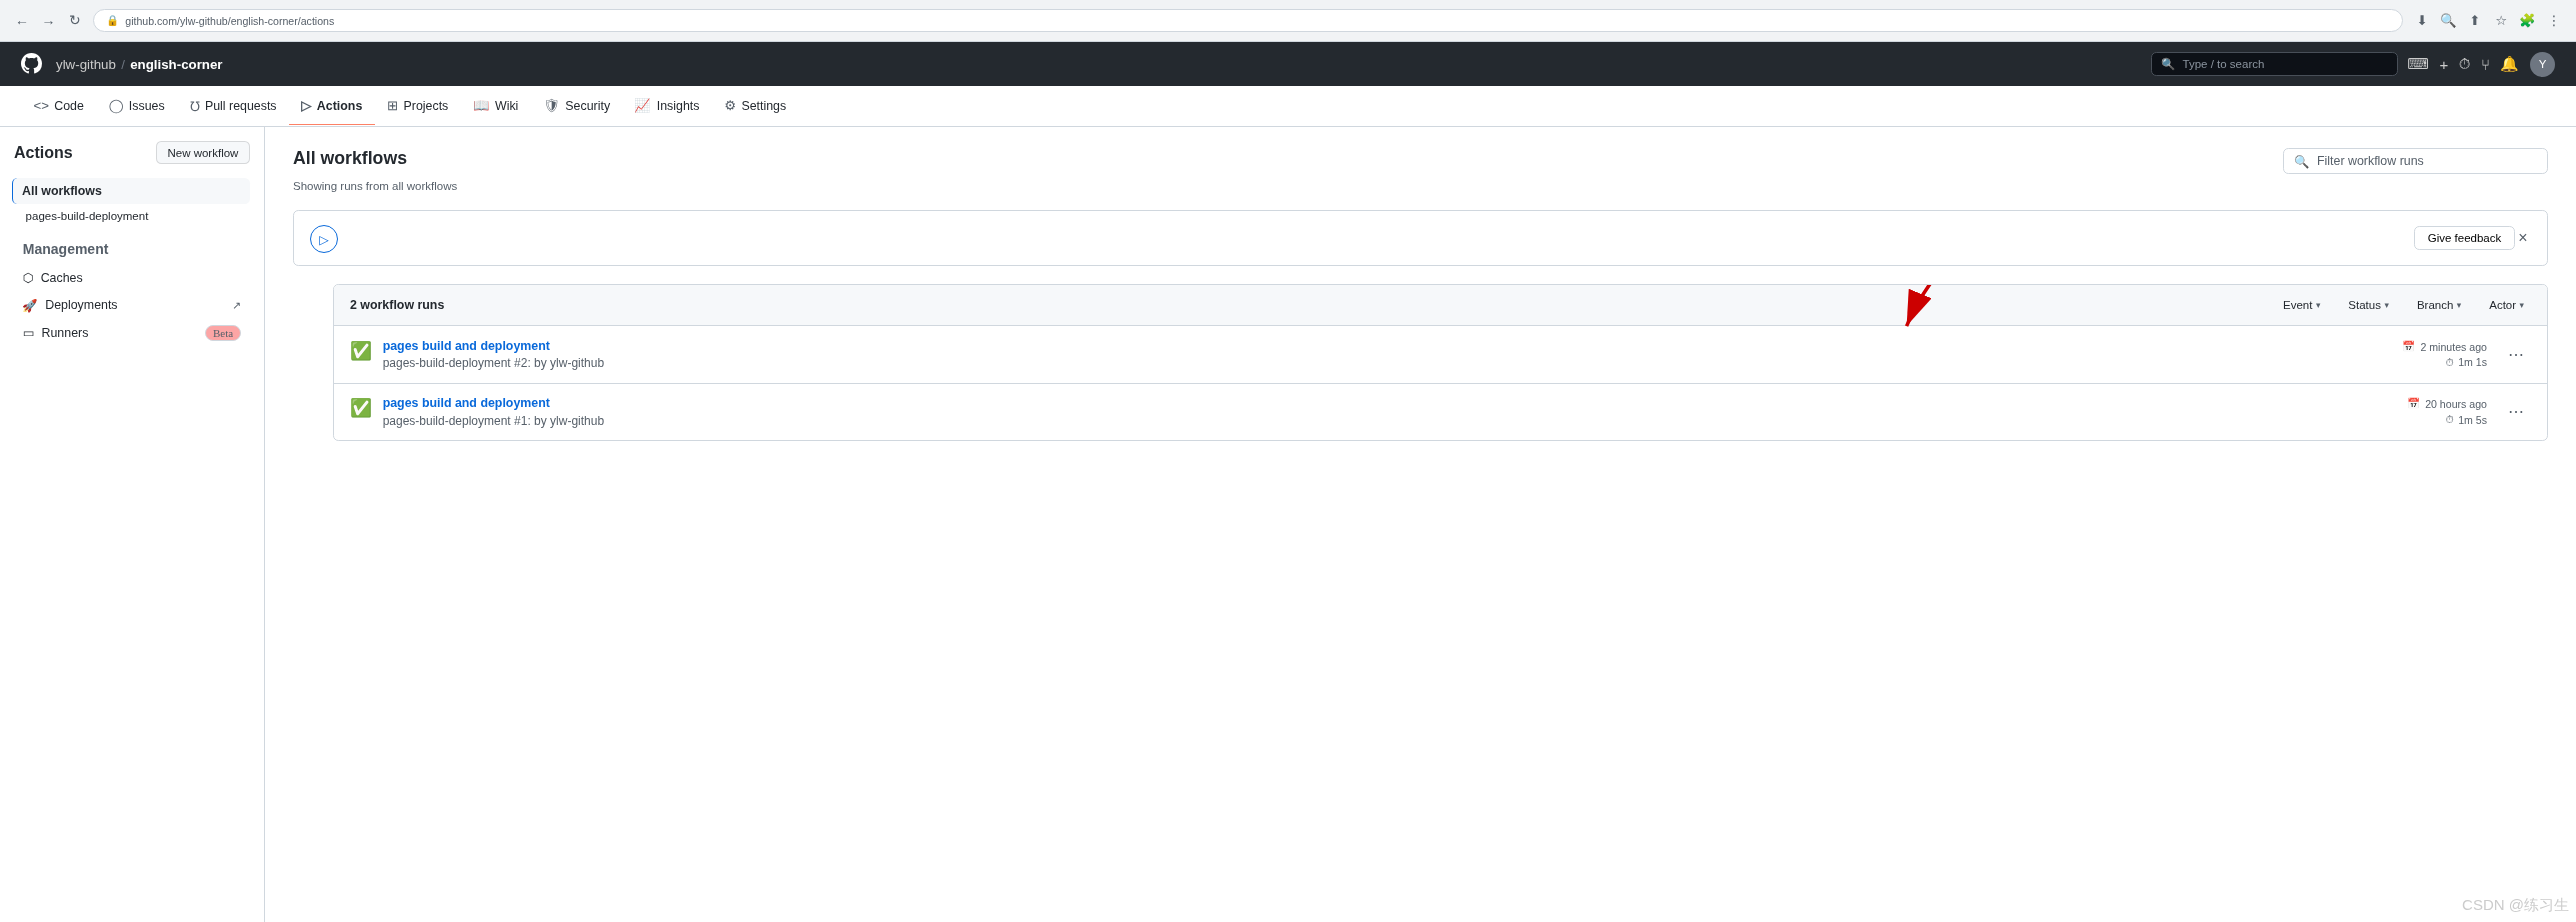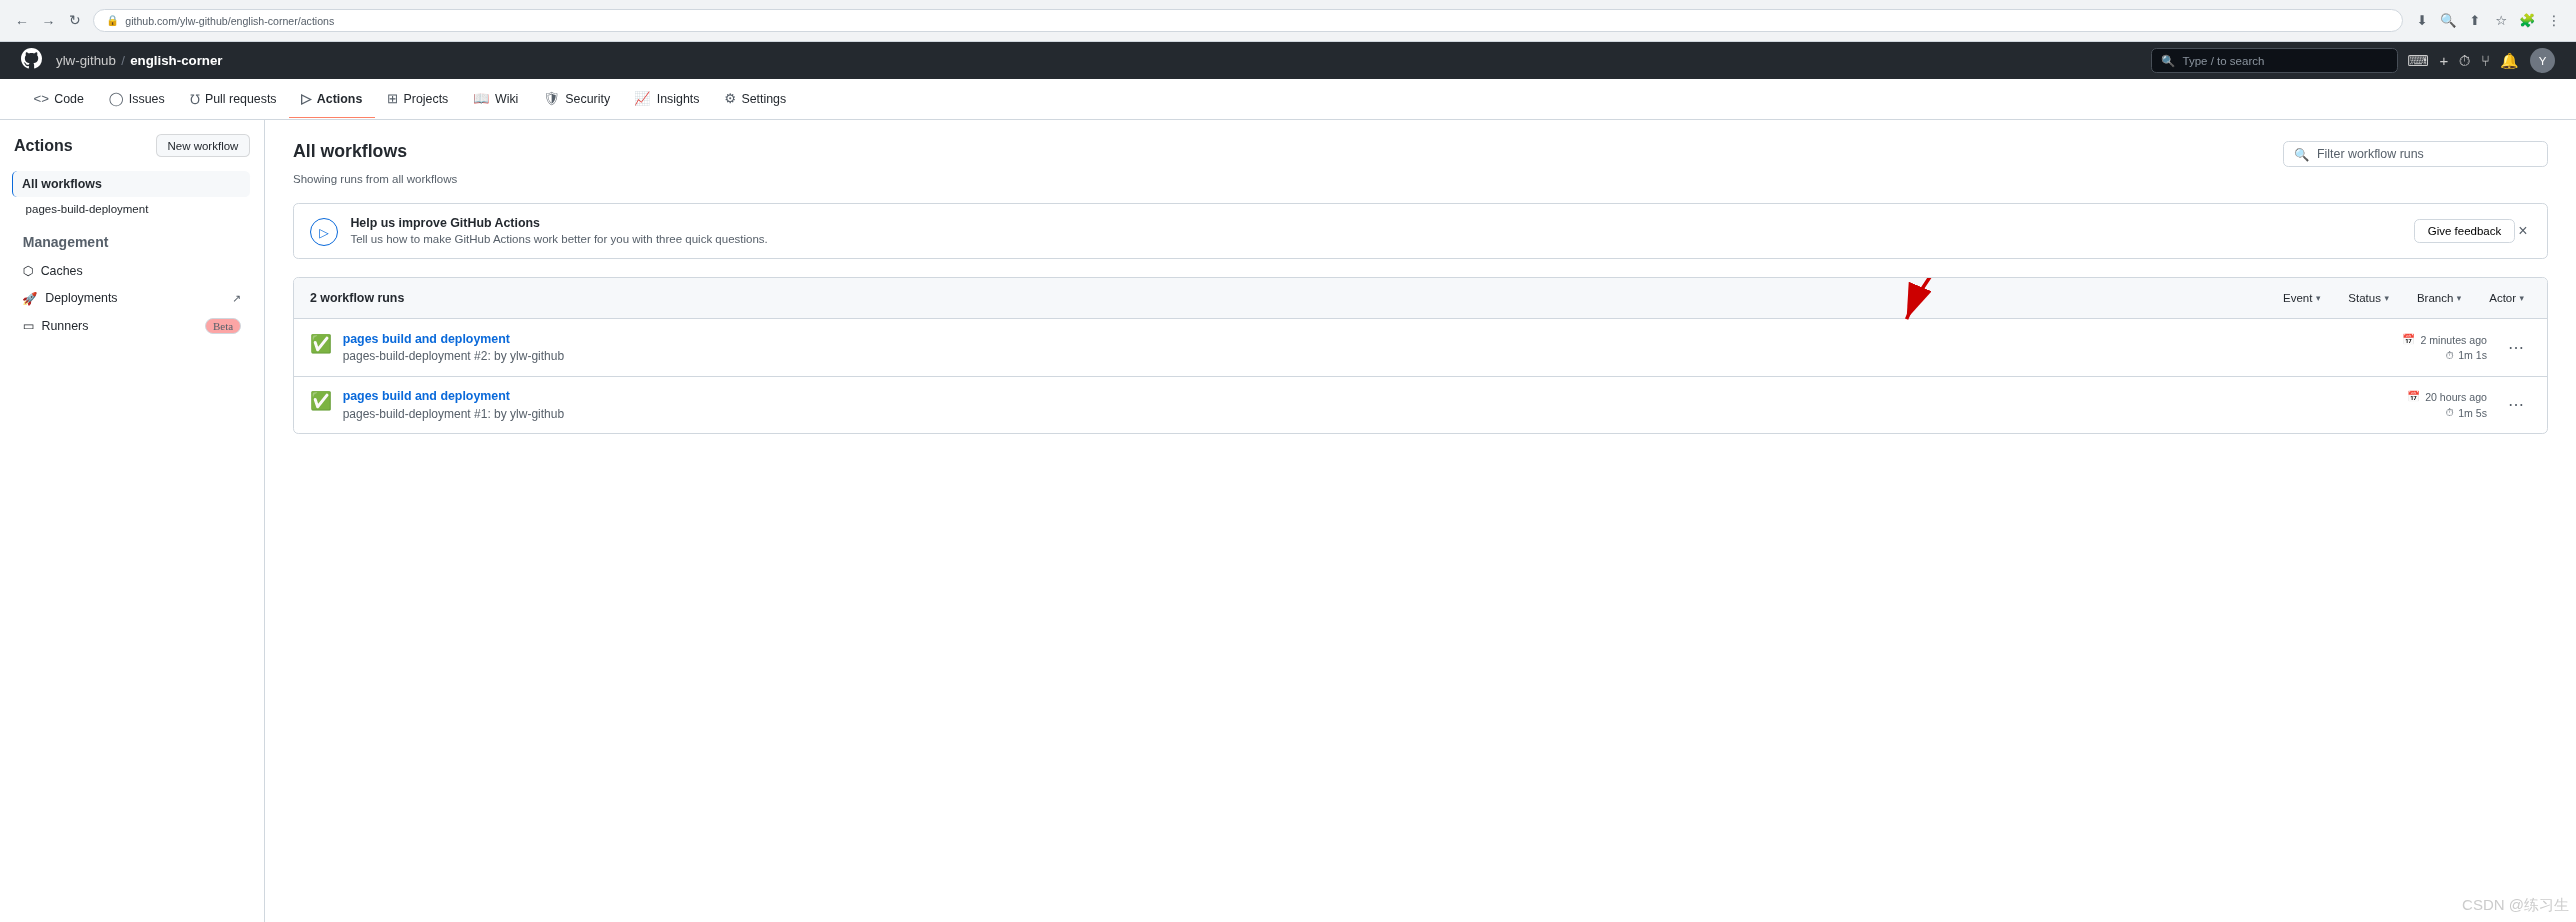--- a/index.html
+++ b/index.html
@@ -16,22 +16,22 @@
       flex: 1; background: #fff; border: 0.9px solid #d0d7de; border-radius: 17.7px;
       padding: 4.4px 12.4px; font-size: 11.5px; color: #24292f; display: flex; align-items: center; gap: 5.3px;
     }
     .browser-url-bar span { color: #57606a; font-size: 10.6px; }
     .browser-url-text { color: #24292f; font-size: 11.5px; }
     .browser-actions { display: flex; gap: 7px; align-items: center; color: #57606a; }
     .browser-action-icon { width: 19.4px; height: 19.4px; display: flex; align-items: center; justify-content: center; font-size: 13.3px; cursor: pointer; }
 
     
     .gh-header {
-      display: flex; align-items: center; gap: 14px;
-      background: #24292f; padding: 10.6px 21px; height: 37px;
+      display: flex; gap: 14px;
+      background: #24292f; padding: 10.6px 21px; height: 44px;
     }
     .gh-logo { color: #fff; font-size: 21px; }
     .gh-breadcrumb { color: #ccc; font-size: 13.3px; display: flex; align-items: center; gap: 5.3px; }
     .gh-breadcrumb a { color: #ccc; text-decoration: none; }
     .gh-breadcrumb-sep { color: #6e7681; }
     .gh-breadcrumb-current { color: #fff; font-weight: 600; }
     .gh-header-search {
       margin-left: auto; display: flex; align-items: center; gap: 8.8px;
     }
     .gh-search-box {
@@ -105,21 +105,21 @@
     }
     .banner-left { display: flex; align-items: flex-start; gap: 12.4px; }
     .banner-icon { width: 28px; height: 28px; border-radius: 50%; border: 1.8px solid #0969da; display: flex; align-items: center; justify-content: center; color: #0969da; font-size: 12.4px; flex-shrink: 0; margin-top: 1.8px; }
     .banner-text-title { font-size: 12.4px; font-weight: 600; margin-bottom: 2.7px; }
     .banner-text-sub { font-size: 11.5px; color: #57606a; }
     .banner-right { display: flex; align-items: center; gap: 0; }
     .btn-feedback { background: #fff; border: 0.9px solid #d0d7de; border-radius: 5.3px; padding: 5.3px 12.4px; font-size: 11.5px; cursor: pointer; font-weight: 500; white-space: nowrap; }
     .btn-close { background: none; border: none; cursor: pointer; font-size: 16px; color: #57606a; padding: 0 3.5px; }
 
     
-    .runs-container { border: 0.9px solid #d0d7de; border-radius: 5.3px; overflow: hidden; }
+    .runs-container { border: 0.9px solid #d0d7de; border-radius: 5.3px; overflow: hidden; margin-left: 40px; }
     .runs-header {
       display: flex; align-items: center; justify-content: space-between;
       padding: 10.6px 16px; background: #f6f8fa; border-bottom: 0.9px solid #d0d7de;
     }
     .runs-count { font-size: 12.4px; font-weight: 600; }
     .runs-filters { display: flex; align-items: center; gap: 14px; }
     .filter-btn {
       display: flex; align-items: center; gap: 3.5px; font-size: 11.5px;
       cursor: pointer; color: #24292f; background: none; border: none; padding: 3.5px 7px;
       border-radius: 3.5px;
@@ -280,24 +280,20 @@
       </div>
       <div class="filter-input-wrap">
         <span style="color:#57606a;">🔍</span>
         <input class="filter-input" type="text" placeholder="Filter workflow runs" style="">
       </div>
     </div>
 
     <div class="banner">
       <div class="banner-left">
         <div class="banner-icon">▷</div>
-        <div>
-          <div class="banner-text-title">Help us improve GitHub Actions</div>
-          <div class="banner-text-sub">Tell us how to make GitHub Actions work better for you with three quick questions.</div>
-        </div>
       </div>
       <div class="banner-right">
         <button class="btn-feedback">Give feedback</button>
         <button class="btn-close">×</button>
       </div>
     </div>
 
     <div class="runs-container">
       <div class="runs-header">
         <span class="runs-count">2 workflow runs</span>

